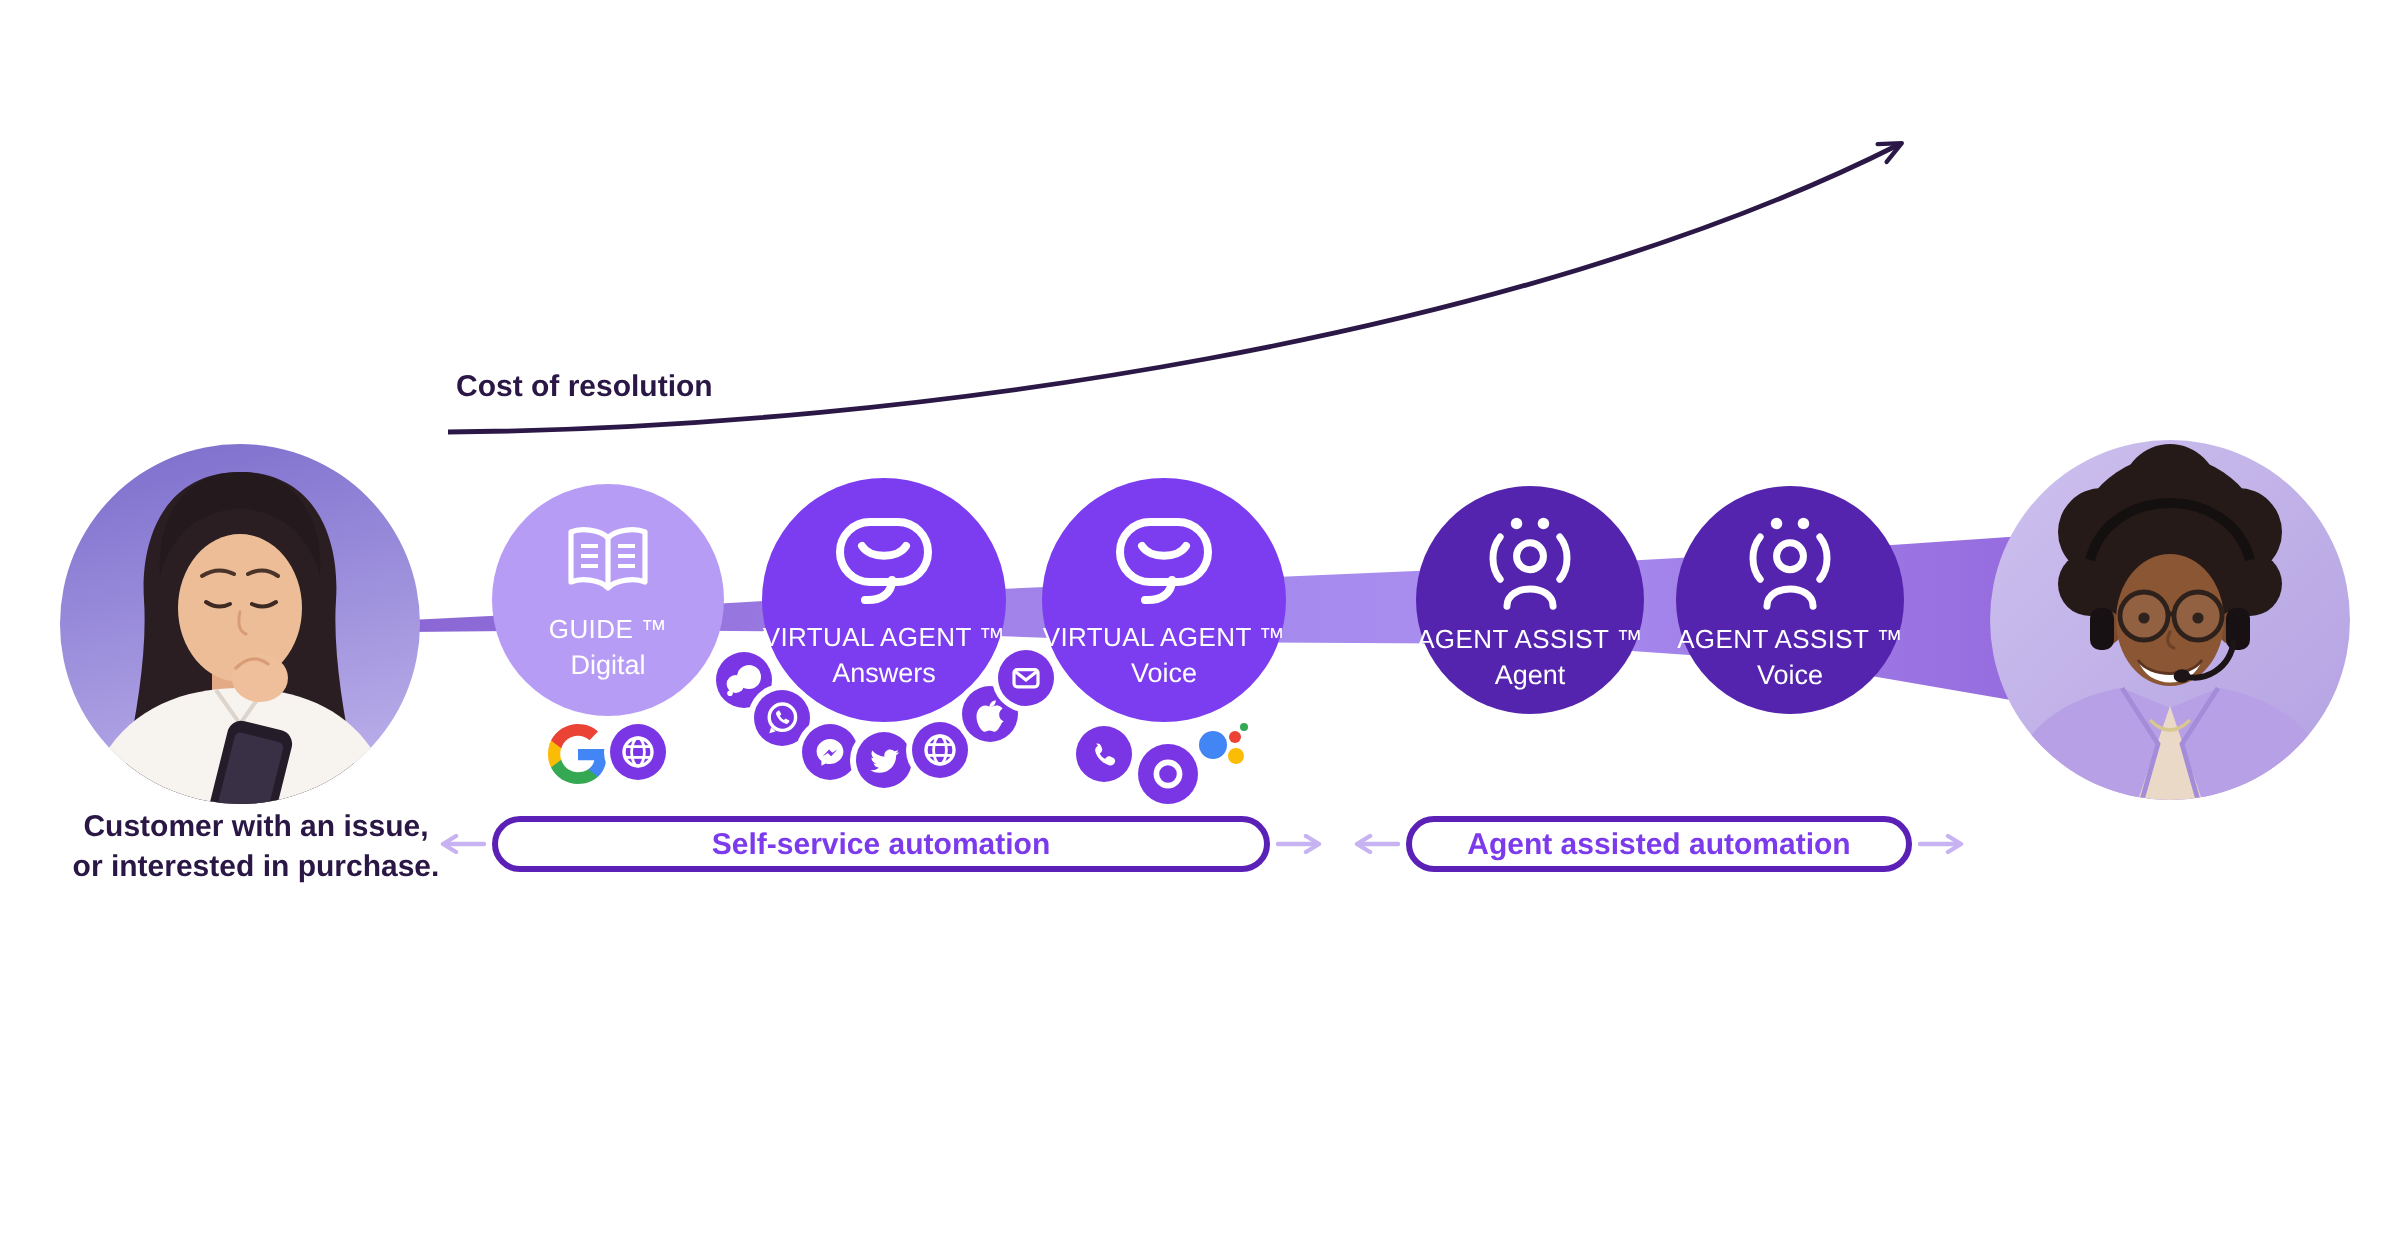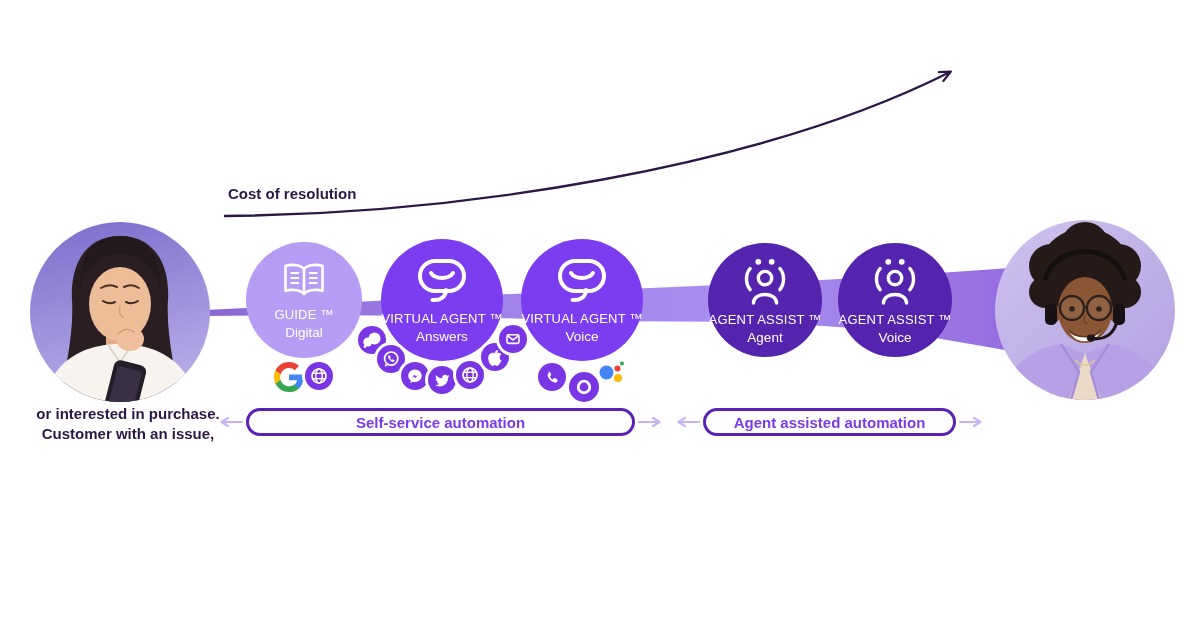--- a/index.html
+++ b/index.html
@@ -308,22 +308,22 @@
   <div class="chip nobg" id="chip-assistant">
     <svg width="30" height="30" viewBox="0 0 30 30">
       <circle cx="9.5" cy="13.5" r="7" fill="#4285F4"></circle>
       <circle cx="20.5" cy="9.5" r="3" fill="#EA4335"></circle>
       <circle cx="21" cy="19" r="4" fill="#FBBC05"></circle>
       <circle cx="25" cy="4.5" r="2" fill="#34A853"></circle>
     </svg>
   </div>
 
   <div class="caption caption-left">
+    <div>Customer with an issue,</div>
     <div>or interested in purchase.</div>
-    <div>Customer with an issue,</div>
   </div>
 
   <div class="pill" id="pill-0">
     <span>Self-service automation</span>
   </div>
   <div class="pill" id="pill-1">
     <span>Agent assisted automation</span>
   </div>
 
 </div>

